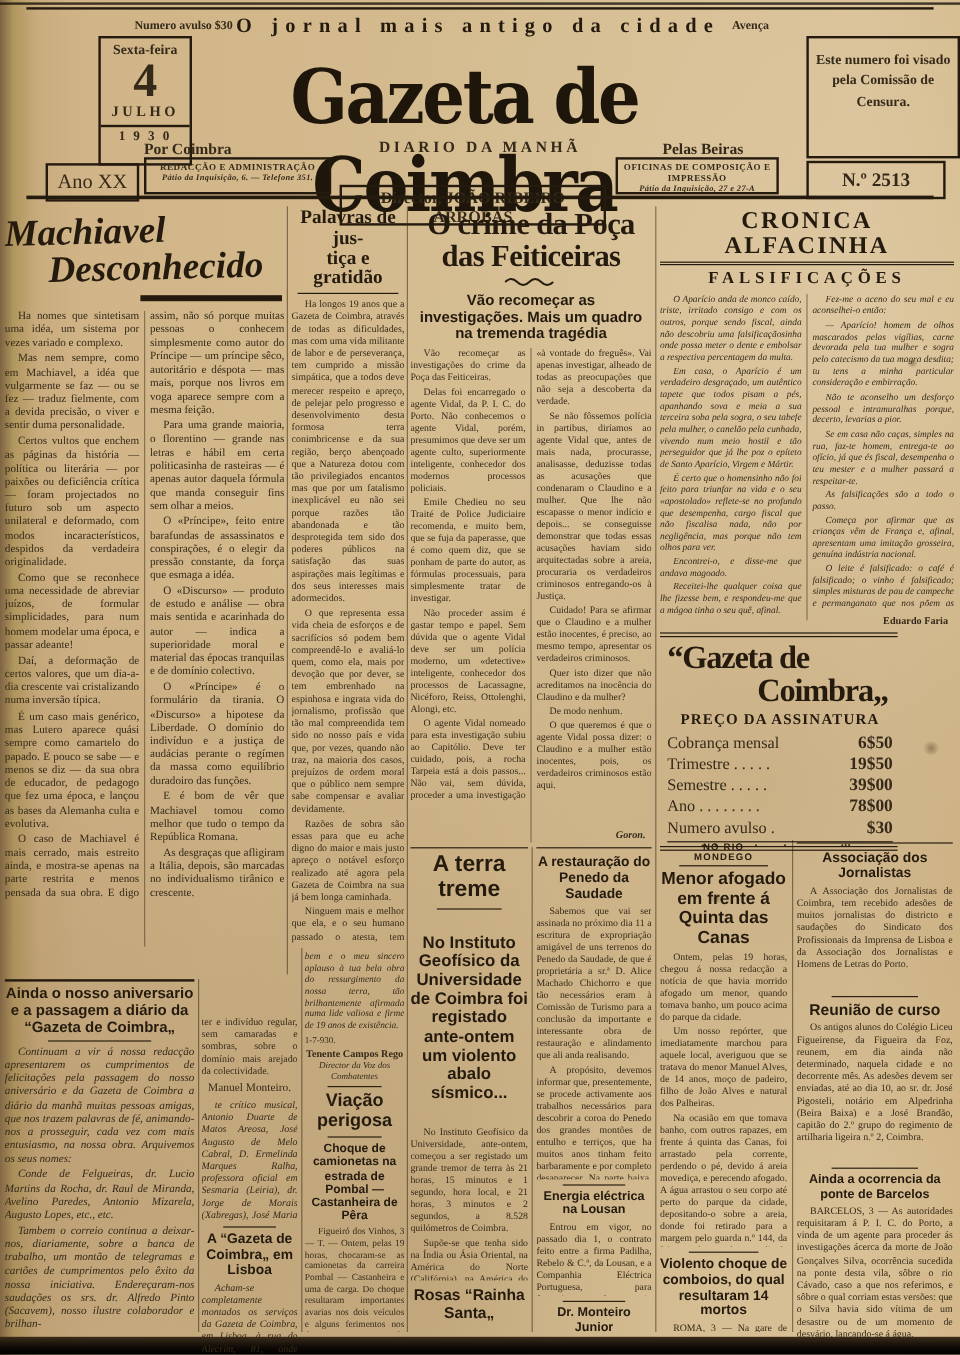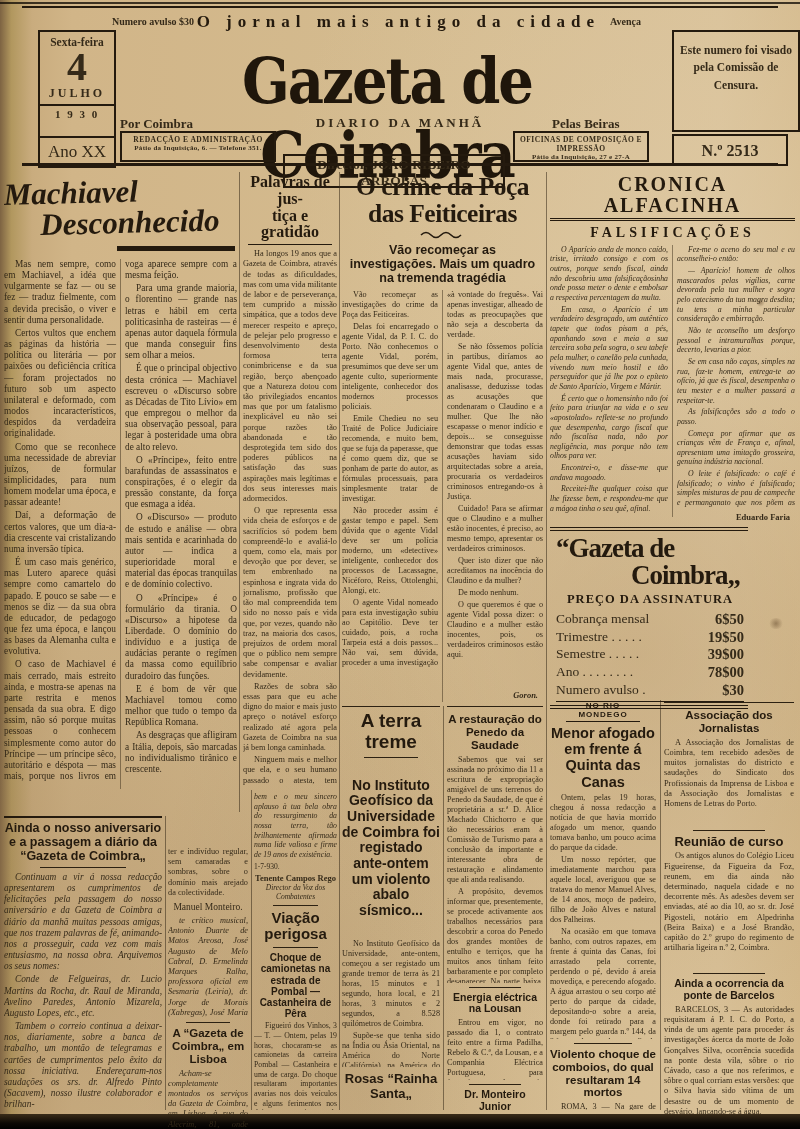--- a/index.html
+++ b/index.html
@@ -22,33 +22,33 @@
   .c2{column-count:2;column-gap:9px;column-rule:1px solid rgba(60,46,26,.5);}
   .hidden-flow{overflow:hidden;}
   .sig{font-weight:bold;text-align:right;font-size:8.5px;}
   .divider{width:55%;margin:4px auto;border-top:1px solid #2c2112;}
   .headline-sans{font-family:"Liberation Sans","DejaVu Sans",sans-serif;font-weight:bold;text-align:center;color:#241a0e;line-height:1.12;}
   .headline-serif{font-weight:bold;text-align:center;color:#241a0e;line-height:1.05;}
 
   
   .m-small{font-size:10px;font-weight:bold;}
   .m-slogan{font-size:17px;font-weight:bold;letter-spacing:6px;text-align:right;color:#241a0e;}
-  .date-box{border:2px solid #241a0e;text-align:center;padding-top:4px;}
+  .date-box{border:2px solid #241a0e;text-align:center;padding-top:4px;margin-left:44px;}
   .date-week{font-size:11.5px;font-weight:bold;}
   .date-day{font-size:40px;font-weight:bold;line-height:.95;}
   .date-month{font-size:12px;font-weight:bold;letter-spacing:3px;}
   .date-year{border-top:2px solid #241a0e;margin-top:3px;font-size:11px;font-weight:bold;letter-spacing:2px;padding:2px 0;}
   .ano-box{border:2px solid #241a0e;text-align:center;font-size:17px;line-height:28px;}
   .gz-title{font-family:"DejaVu Serif","Liberation Serif",serif;font-weight:bold;font-size:56px;text-align:center;color:#1f160b;letter-spacing:-2px;transform:scaleY(1.12);transform-origin:top;}
   .censor-box{border:2px solid #241a0e;font-size:11.5px;font-weight:bold;text-align:center;padding:10px 6px;line-height:1.5;}
   .issue-box{border:2px solid #241a0e;text-align:center;font-size:16px;font-weight:bold;line-height:30px;}
   .sub-lab{font-size:13px;font-weight:bold;}
   .info-box{border:2px solid #241a0e;text-align:center;overflow:hidden;}
   .info-l1{font-size:7.5px;font-weight:bold;letter-spacing:.5px;margin-top:2px;}
-  .info-l2{font-size:7px;font-weight:bold;letter-spacing:.3px;}
+  .info-l2{font-size:7px;font-weight:bold;letter-spacing:.3px;font-style:italic;}
   .dir-l1{font-size:13.5px;font-weight:bold;margin-top:1px;}
 
   
   .art{position:absolute;overflow:hidden;}
   .mach-t{font-style:italic;font-weight:bold;font-size:31px;line-height:1.0;color:#241a0e;transform:rotate(-1.5deg);}
   .mach-t .l2{display:block;text-align:right;padding-right:18px;}
   .mach-bar{width:118px;height:5px;background:#241a0e;margin:8px 2px 8px auto;}
   .body-93{font-size:9.3px;line-height:1.2;}
   .body-83{font-size:8.3px;line-height:1.23;}
   .body-82{font-size:8.2px;line-height:1.22;}
@@ -139,28 +139,28 @@
   <div class="abs rule-v" style="left:251px;top:790px;height:320px;"></div>
   <div class="abs rule-v" style="left:443px;top:706px;height:404px;"></div>
 
   <div class="art" style="left:4px;top:176px;width:233px;height:636px;">
     <div class="mach-t">
       <span>Machiavel</span>
       <span class="l2">Desconhecido</span>
     </div>
     <div class="mach-bar"></div>
     <div class="c2 just body-93 hidden-flow" style="height:530px;">
+        <p>Ha nomes que sintetisam uma idéa, um sistema por vezes variado e complexo.</p>
         <p>Mas nem sempre, como em Machiavel, a idéa que vulgarmente se faz — ou se fez — traduz fielmente, com a devida precisão, o viver e sentir duma personalidade.</p>
         <p>Certos vultos que enchem as páginas da história — política ou literária — por paixões ou deficiência crítica — foram projectados no futuro sob um aspecto unilateral e deformado, com modos incaracterísticos, despidos da verdadeira originalidade.</p>
         <p>Como que se reconhece uma necessidade de abreviar juízos, de formular simplicidades, para num homem modelar uma época, e passar adeante!</p>
         <p>Daí, a deformação de certos valores, que um dia-a-dia crescente vai cristalizando numa inversão típica.</p>
         <p>É um caso mais genérico, mas Lutero aparece quási sempre como camartelo do papado. E pouco se sabe — e menos se diz — da sua obra de educador, de pedagogo que fez uma época, e lançou as bases da Alemanha culta e evolutiva.</p>
         <p>O caso de Machiavel é mais cerrado, mais estreito ainda, e mostra-se apenas na parte restrita e menos pensada da sua obra. E digo assim, não só porque muitas pessoas o conhecem simplesmente como autor do Príncipe — um príncipe sêco, autoritário e déspota — mas mais, porque nos livros em voga aparece sempre com a mesma feição.</p>
         <p>Para uma grande maioria, o florentino — grande nas letras e hábil em certa politicasinha de rasteiras — é apenas autor daquela fórmula que manda conseguir fins sem olhar a meios.</p>
-        <p>É que o principal objectivo desta crónica — Machiavel escreveu o «Discurso sobre as Décadas de Tito Lívio» em que empregou o melhor da sua observação pessoal, para legar à posteridade uma obra de alto relevo.</p>
         <p>O «Príncipe», feito entre barafundas de assassinatos e conspirações, é o elegir da pressão constante, da força que esmaga a idéa.</p>
         <p>O «Discurso» — produto de estudo e análise — obra mais sentida e acarinhada do autor — indica a superioridade moral e material das épocas tranquilas e de domínio colectivo.</p>
         <p>O «Príncipe» é o formulário da tirania. O «Discurso» a hipotese da Liberdade. O domínio do indivíduo e a justiça de audácias perante o regímen da massa como equilíbrio duradoiro das funções.</p>
         <p>E é bom de vêr que Machiavel tomou como melhor que tudo o tempo da República Romana.</p>
         <p>As desgraças que afligiram a Itália, depois, são marcadas no individualismo tirânico e crescente.</p>
       </div>
   </div>
 
   <div class="art aniv-box" style="left:4px;top:816px;width:158px;height:290px;">
     <div class="headline-sans aniv-t">Ainda o nosso aniversario e a passagem a diário da “Gazeta de Coimbra„</div>

